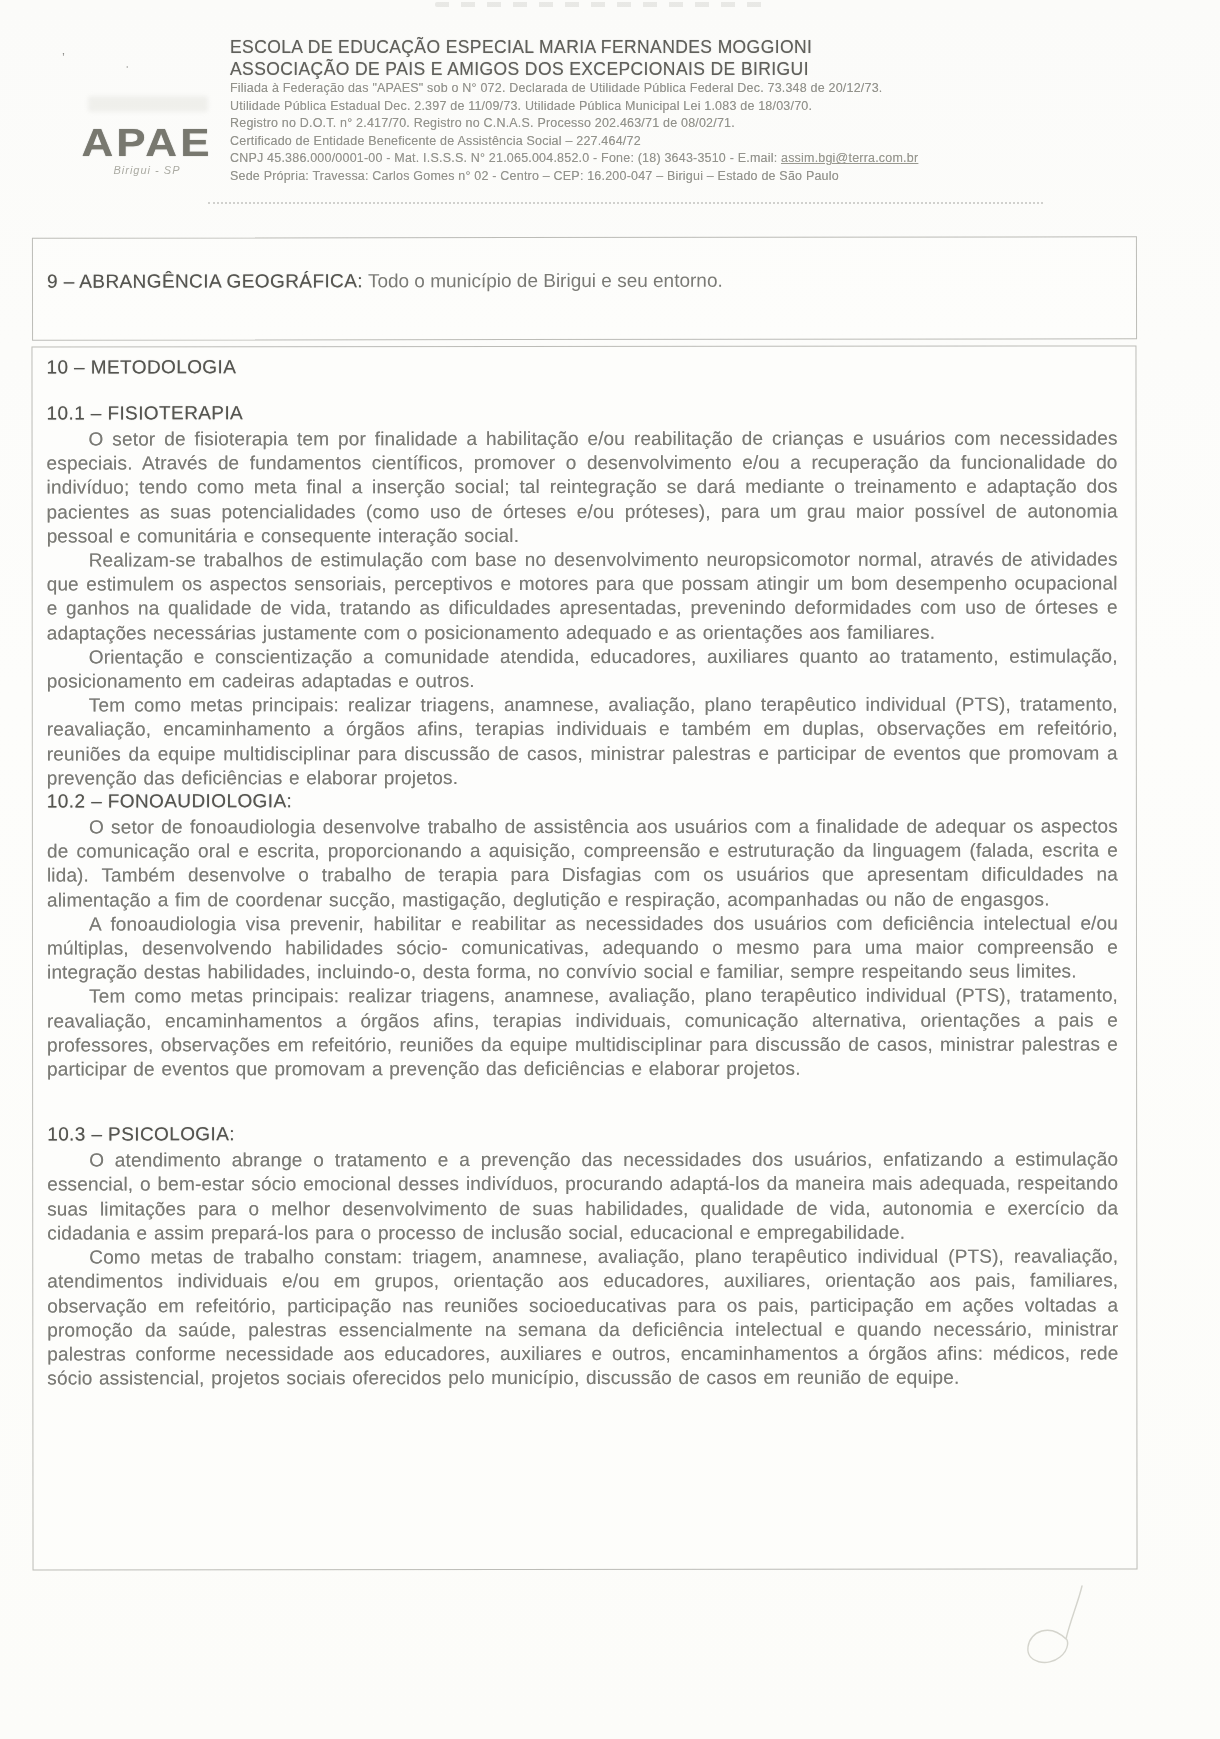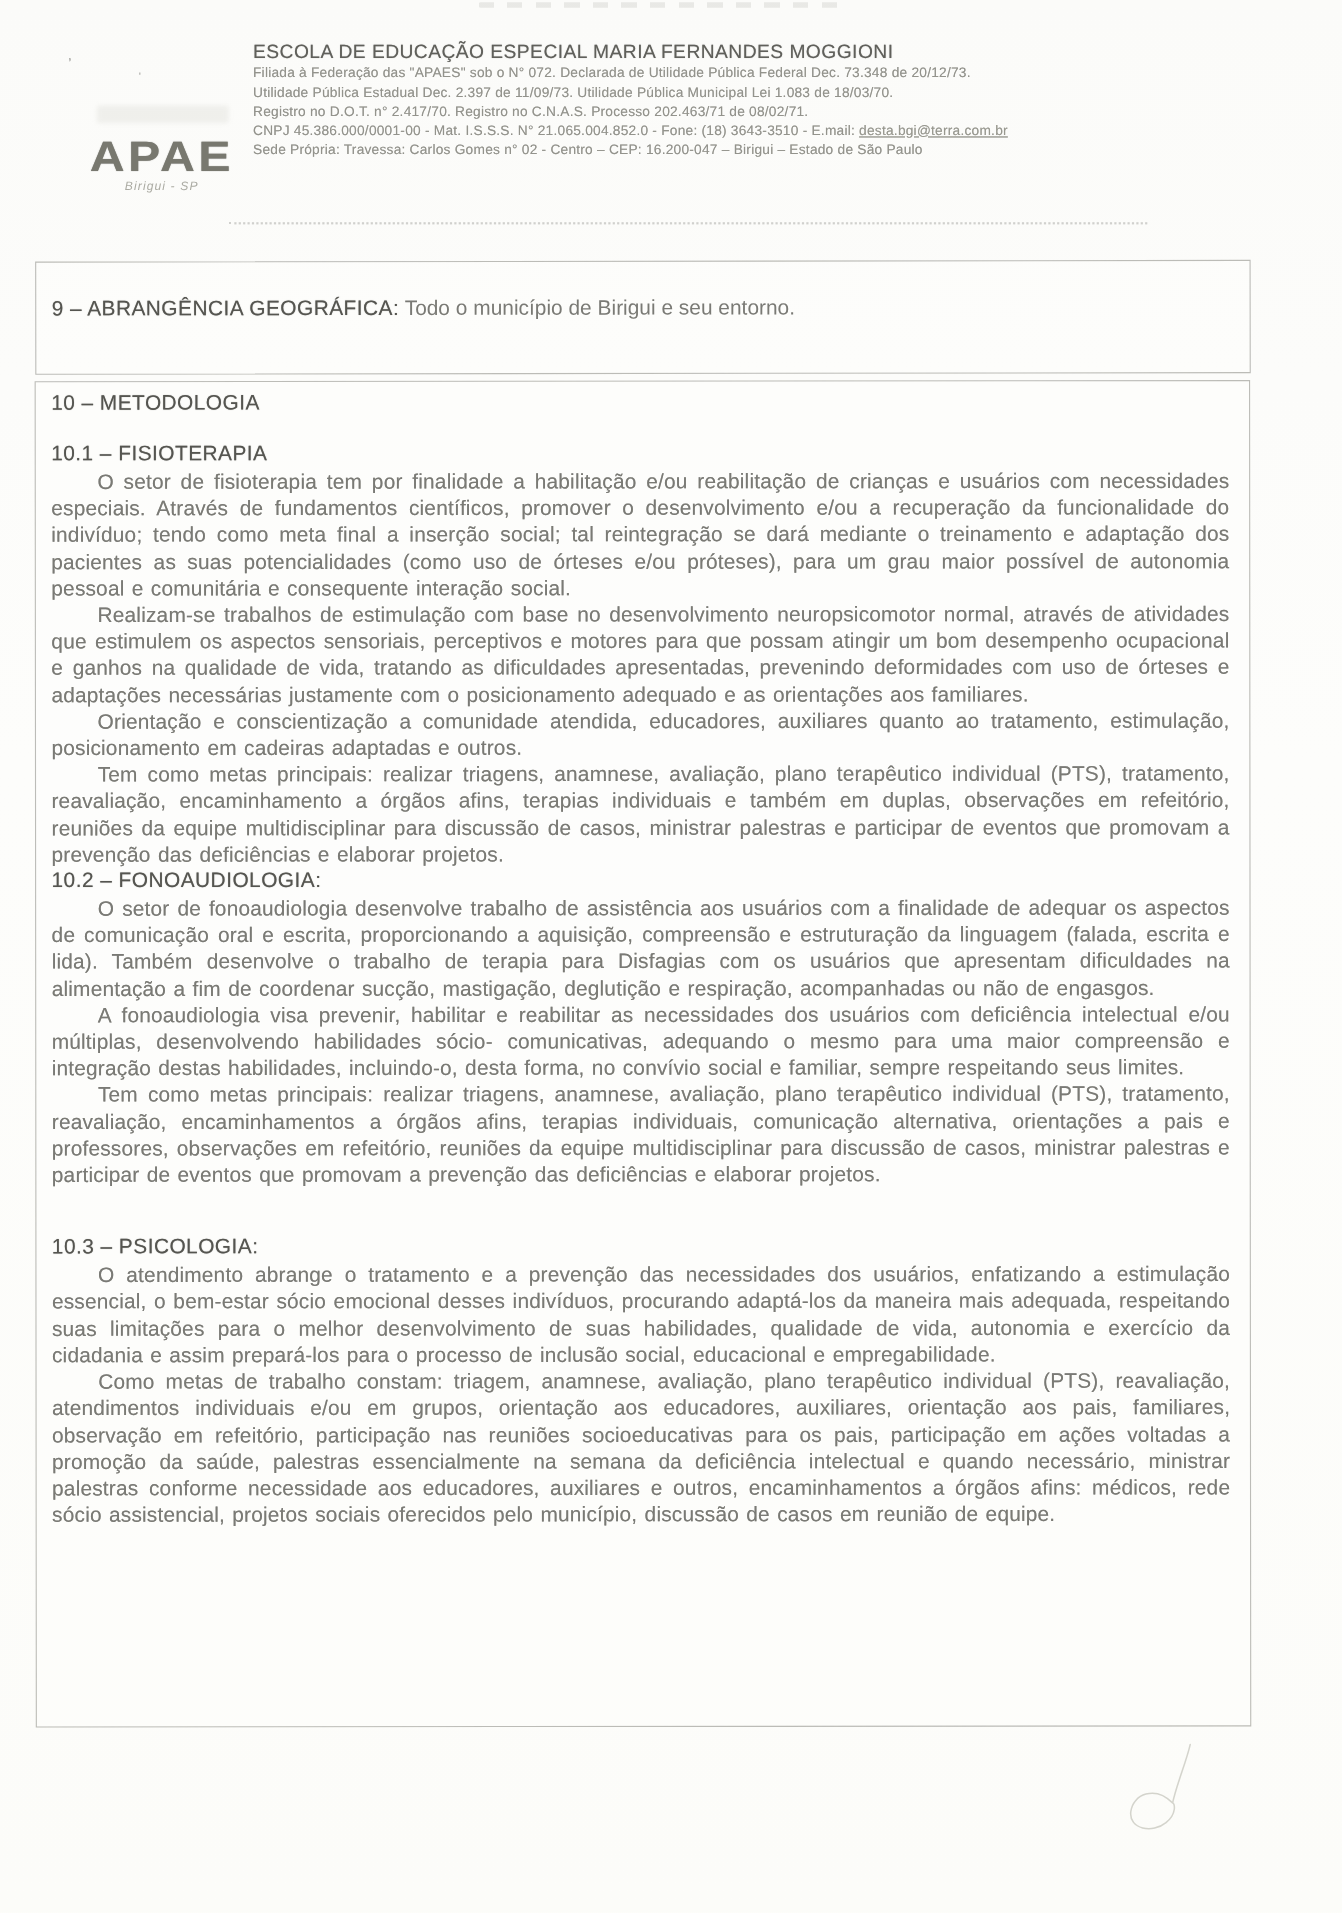--- a/index.html
+++ b/index.html
@@ -90,24 +90,26 @@
   <span class="speck speck2">ˌ</span>
   <div class="logo-ghost"></div>
 
   <div class="logo">
     <div class="logo-word">APAE</div>
     <div class="logo-sub">Birigui - SP</div>
   </div>
 
   <div class="letterhead">
     <div class="org-title">ESCOLA DE EDUCAÇÃO ESPECIAL MARIA FERNANDES MOGGIONI</div>
+    <div class="org-title">ASSOCIAÇÃO DE PAIS E AMIGOS DOS EXCEPCIONAIS DE BIRIGUI</div>
     <div class="org-detail">Filiada à Federação das "APAES" sob o N° 072. Declarada de Utilidade Pública Federal Dec. 73.348 de 20/12/73.</div>
     <div class="org-detail">Utilidade Pública Estadual Dec. 2.397 de 11/09/73. Utilidade Pública Municipal Lei 1.083 de 18/03/70.</div>
     <div class="org-detail">Registro no D.O.T. n° 2.417/70. Registro no C.N.A.S. Processo 202.463/71 de 08/02/71.</div>
-    <div class="org-detail"><span>CNPJ 45.386.000/0001-00 - Mat. I.S.S.S. N° 21.065.004.852.0 - Fone: (18) 3643-3510 - E.mail: </span><span class="email">desta.bgi@terra.com.br</span></div>
+    <div class="org-detail">Certificado de Entidade Beneficente de Assistência Social – 227.464/72</div>
+    <div class="org-detail"><span>CNPJ 45.386.000/0001-00 - Mat. I.S.S.S. N° 21.065.004.852.0 - Fone: (18) 3643-3510 - E.mail: </span><span class="email">assim.bgi@terra.com.br</span></div>
     <div class="org-detail">Sede Própria: Travessa: Carlos Gomes n° 02 - Centro – CEP: 16.200-047 – Birigui – Estado de São Paulo</div>
   </div>
 
   <div class="header-rule"></div>
 
   <section class="box box9">
     <p class="lead"><span class="lead-h">9 – ABRANGÊNCIA GEOGRÁFICA:</span> <span>Todo o município de Birigui e seu entorno.</span></p>
   </section>
 
   <section class="box box10">

